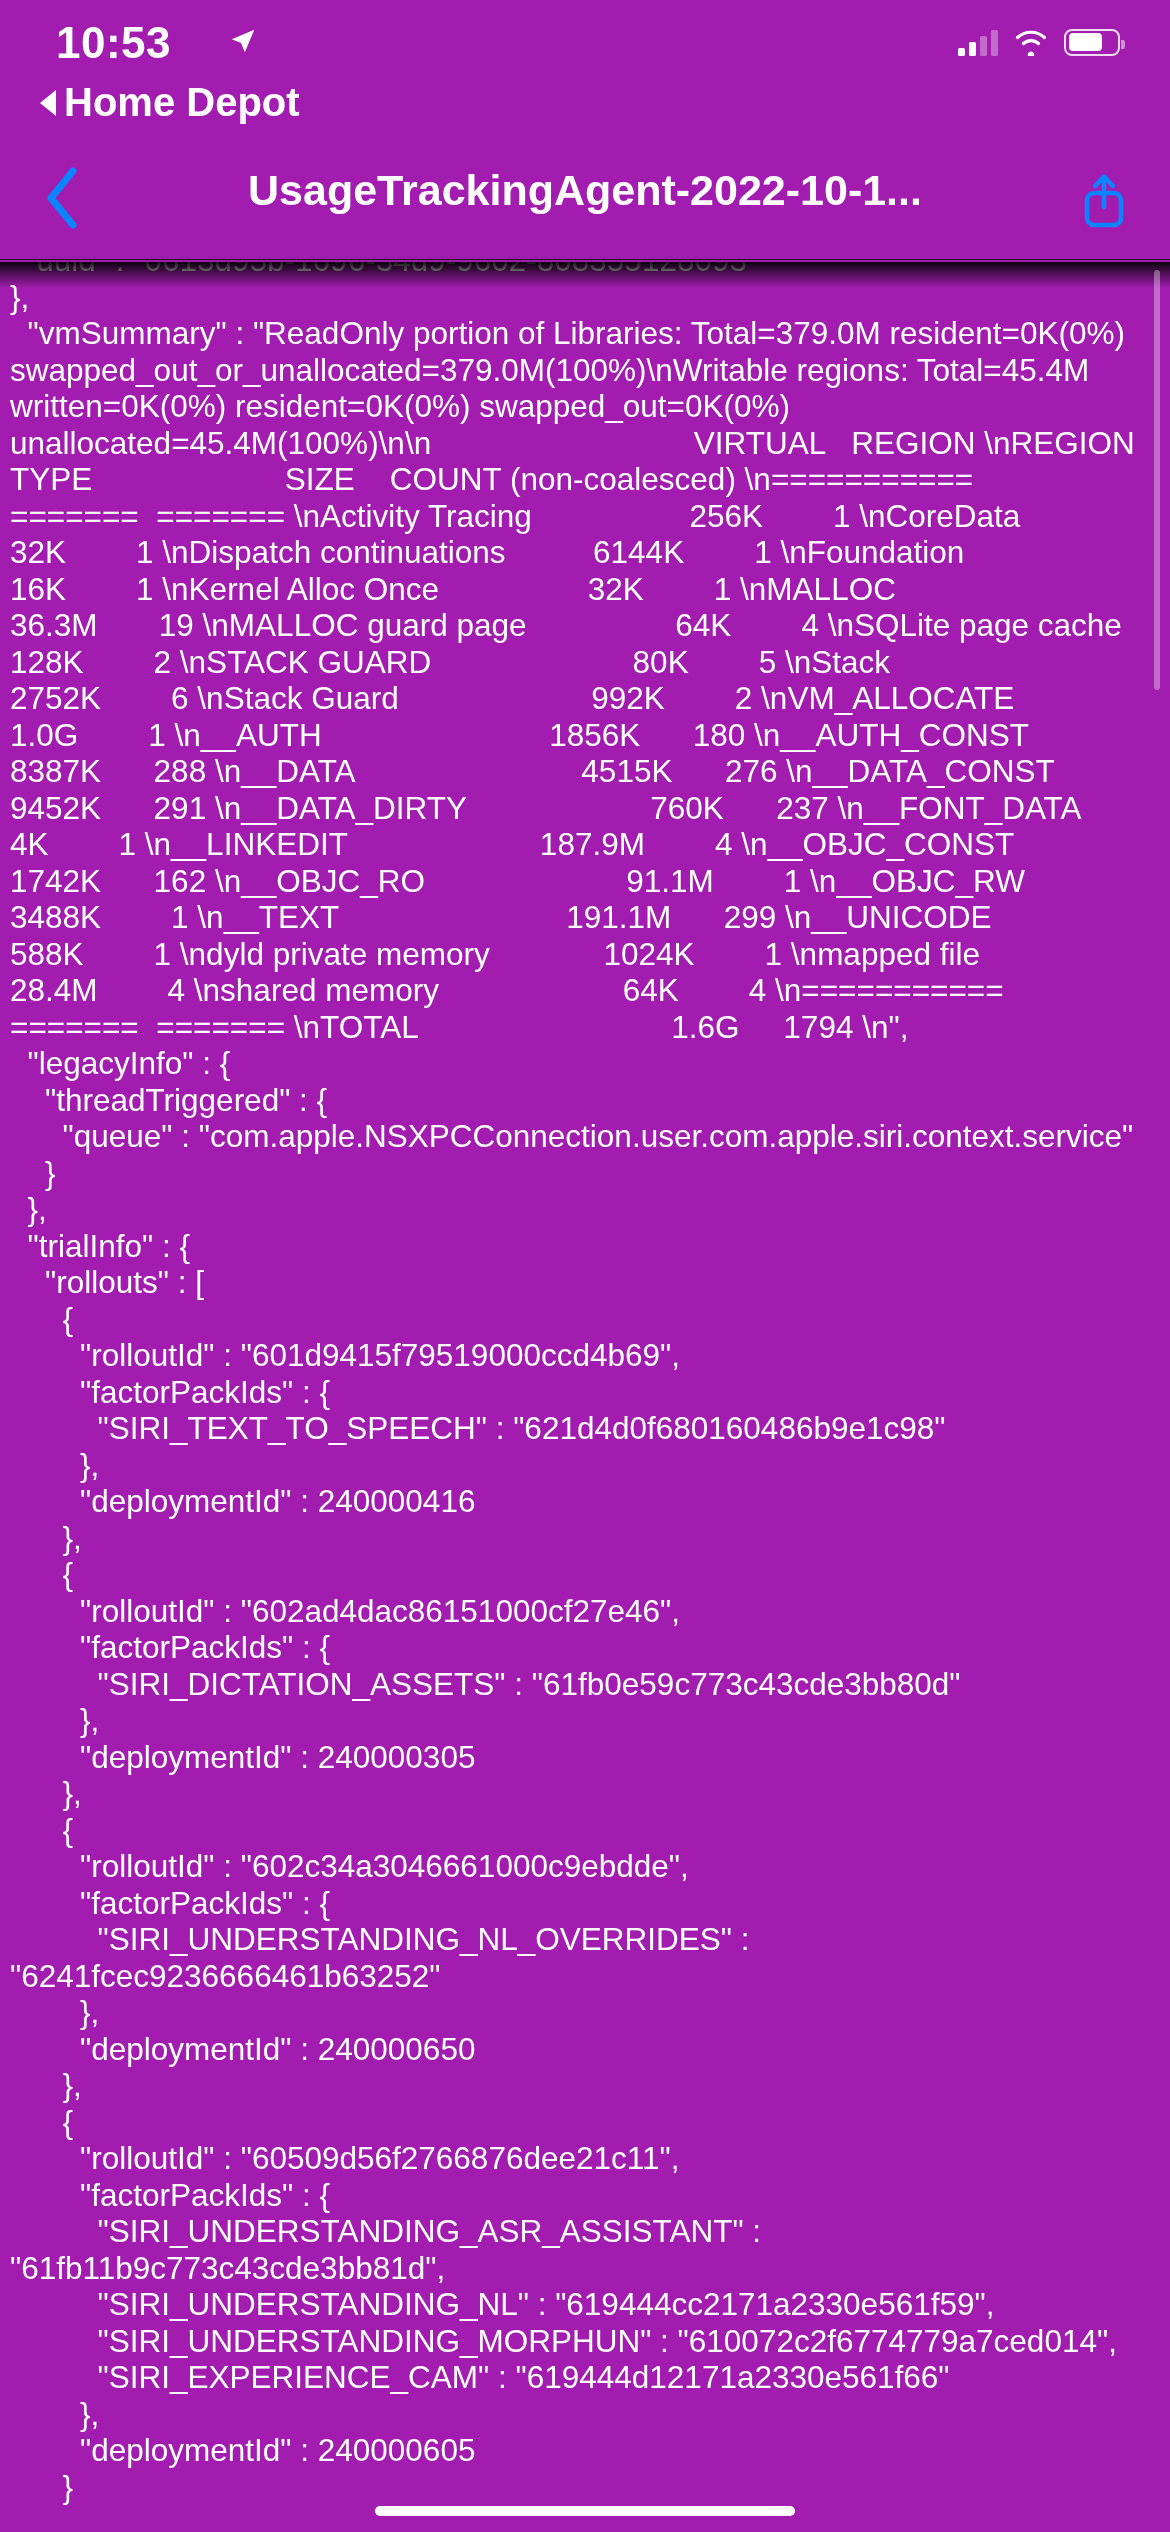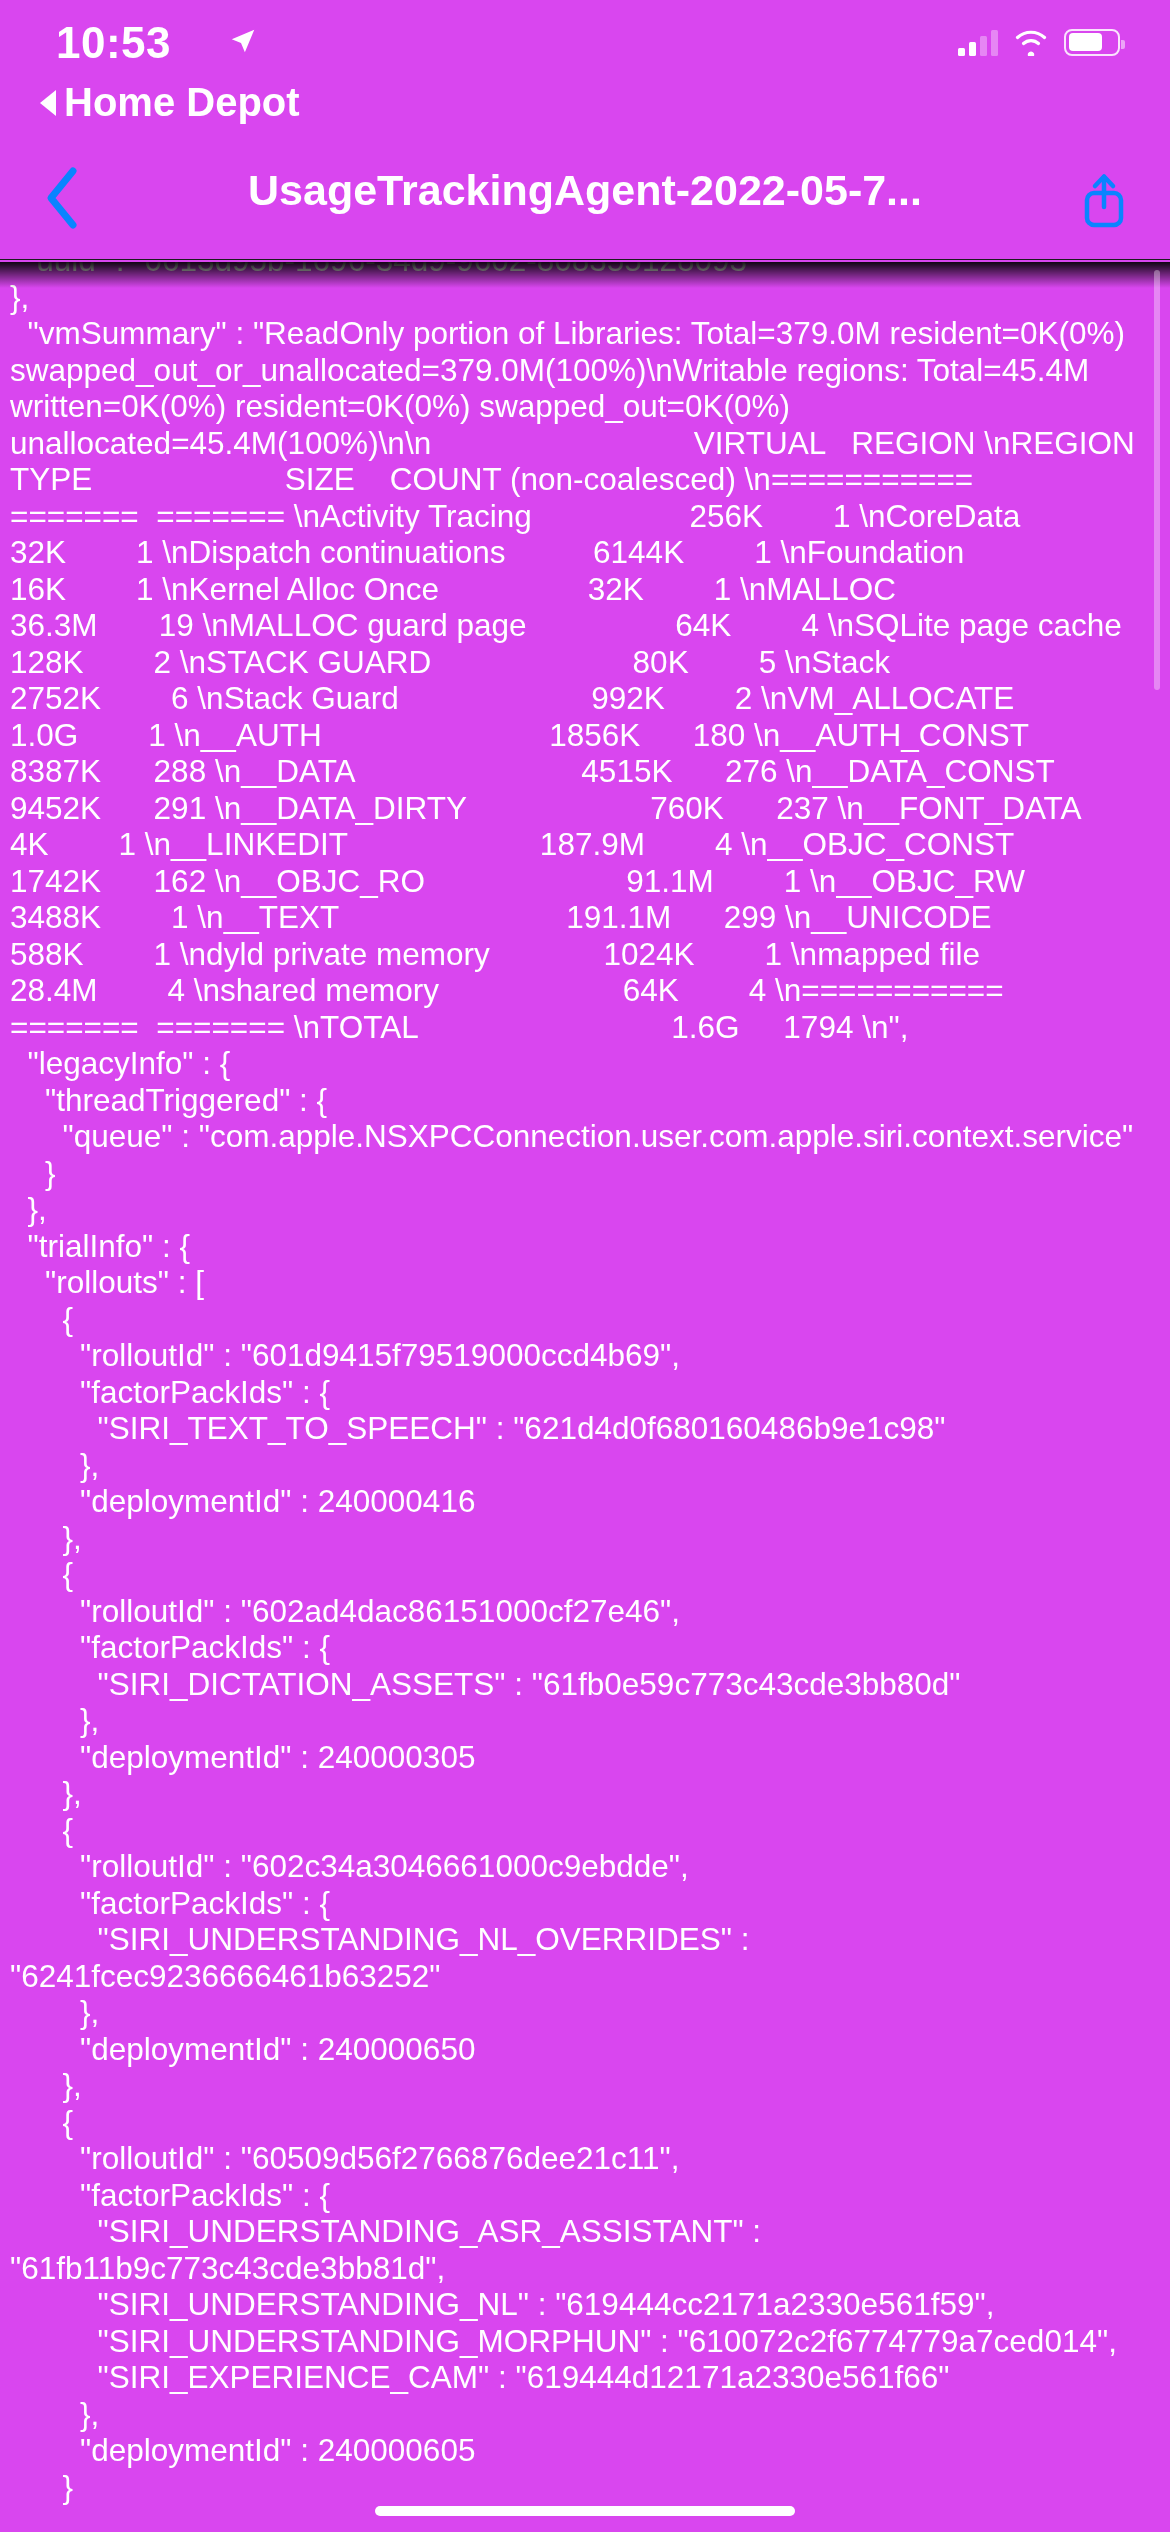--- a/index.html
+++ b/index.html
@@ -2,21 +2,21 @@
 <html><head>
 <meta charset="utf-8">
 <style>
   * { margin:0; padding:0; box-sizing:border-box; }
   html, body {
     width:1170px; height:2532px;
     background:#000; color:#fff;
     font-family:"Liberation Sans", sans-serif;
     overflow:hidden;
   }
-  .screen { position:relative; width:1170px; height:2532px; background:#d946ef; }
+  .screen { position:relative; width:1170px; height:2532px; background:#a21caf; }
 
   
   .statusbar {
     position:absolute; top:0; left:0; width:100%; height:96px;
   }
   .status-time {
     position:absolute; left:56px; top:18px;
     font-size:44px; font-weight:600; letter-spacing:0.5px;
   }
   .loc-arrow {
@@ -141,21 +141,21 @@
     <span class="tri"></span>
     <span>Home Depot</span>
   </div>
 
   <div class="navbar">
     <div class="nav-back">
       <svg width="40" height="66" viewBox="0 0 40 66">
         <path d="M31 6 L9 33 L31 60" stroke="#0a84ff" stroke-width="7" fill="none" stroke-linecap="round" stroke-linejoin="round"></path>
       </svg>
     </div>
-    <div class="nav-title">UsageTrackingAgent-2022-05-7...</div>
+    <div class="nav-title">UsageTrackingAgent-2022-10-1...</div>
     <div class="nav-share">
       <svg width="52" height="62" viewBox="0 0 52 62">
         <rect x="9" y="24" width="34" height="32" rx="7" stroke="#0a84ff" stroke-width="4.5" fill="none"></rect>
         <line x1="26" y1="8" x2="26" y2="38" stroke="#0a84ff" stroke-width="4.5" stroke-linecap="round"></line>
         <path d="M17 17 L26 7.5 L35 17" stroke="#0a84ff" stroke-width="4.5" fill="none" stroke-linecap="round" stroke-linejoin="round"></path>
       </svg>
     </div>
   </div>
 
   <div class="content">

